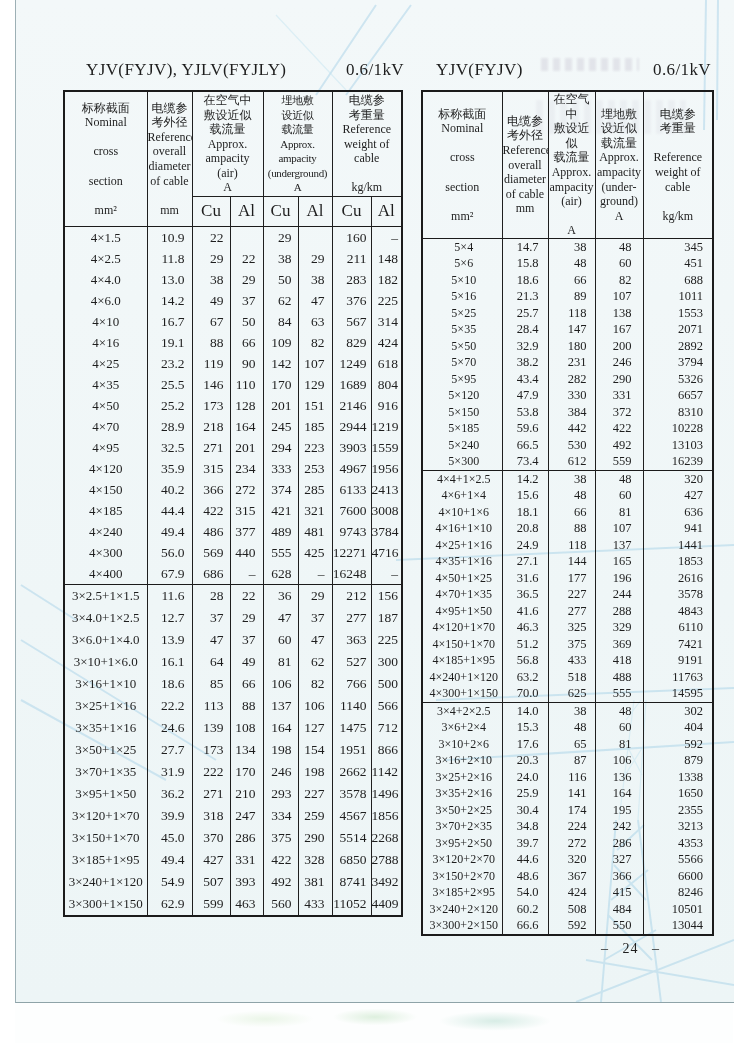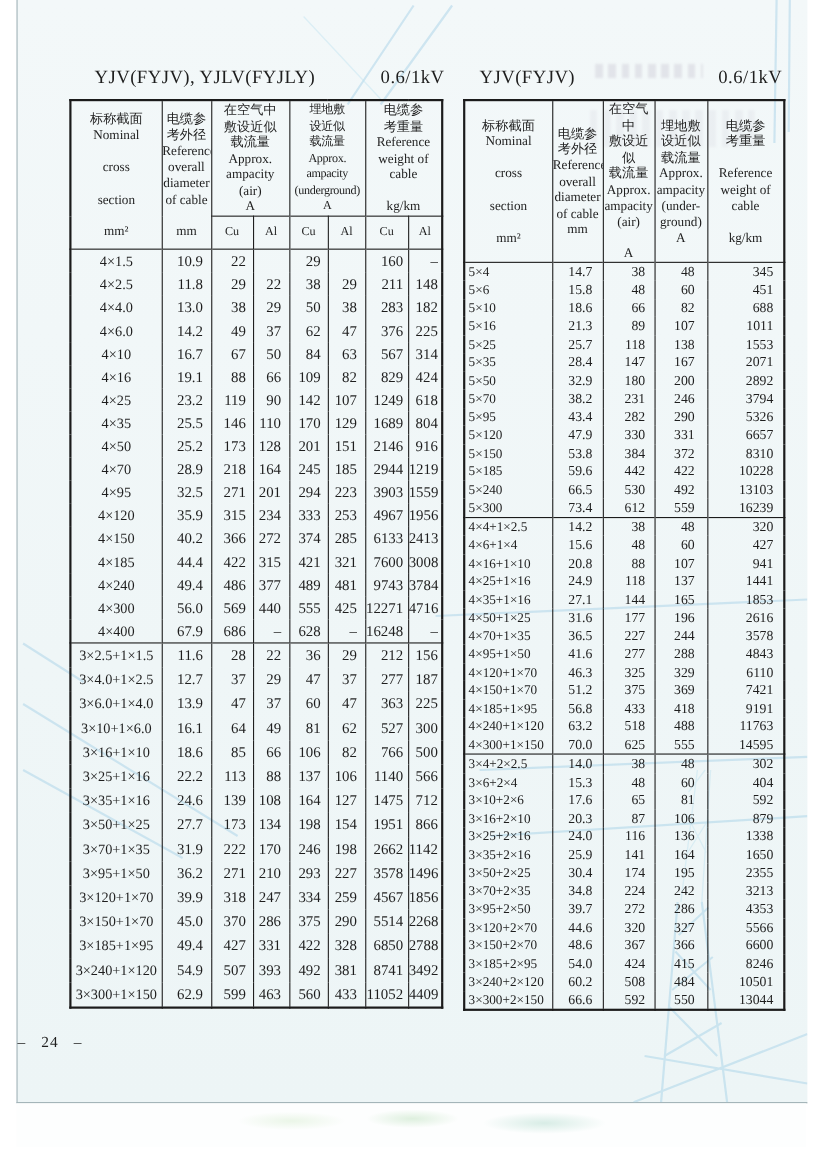--- a/index.html
+++ b/index.html
@@ -40,47 +40,47 @@
   th,td{border-left:1px solid #1f1f1f;border-right:1px solid #1f1f1f;padding:0;
         font-weight:normal;overflow:hidden;}
   thead{border-bottom:1.4px solid #1b1b1b;}
   thead th{white-space:pre-line;text-align:center;vertical-align:middle;
            font-size:12px;line-height:14.6px;}
   tbody+tbody{border-top:1.6px solid #1b1b1b;}
   tbody td{white-space:nowrap;}
 
   
   #tblL{left:47px;width:338px;}
-  #tblL thead tr.sub th{border-top:1px solid #1f1f1f;height:29px;font-size:11px;}
+  #tblL thead tr.sub th{border-top:1px solid #1f1f1f;height:29px;font-size:17px;}
   #tblL thead tr.grp th{height:104px;}
   #tblL tbody.s1 td{height:21px;}
   #tblL tbody.s2 td{height:22px;}
   #tblL tbody td{font-size:13.5px;}
   #tblL tbody td:nth-child(1){text-align:center;font-size:13px;margin-left:24px;}
   #tblL tbody td:nth-child(2){text-align:right;padding-right:7px;}
   #tblL tbody td:nth-child(3){text-align:right;padding-right:6px;}
   #tblL tbody td:nth-child(4){text-align:right;padding-right:7px;}
   #tblL tbody td:nth-child(5){text-align:right;padding-right:6px;}
   #tblL tbody td:nth-child(6){text-align:right;padding-right:7px;}
   #tblL tbody td:nth-child(7){text-align:right;padding-right:4px;}
   #tblL tbody td:nth-child(8){text-align:right;padding-right:3px;}
   #tblL th.th-ug{font-size:11px;letter-spacing:-.3px;}
 
   
   #tblR{left:405px;width:291px;}
   #tblR thead th{height:133px;}
   #tblR tbody td{height:16.5px;font-size:12.5px;}
-  #tblR tbody td:nth-child(1){text-align:left;padding-left:3px;font-size:12px;}
+  #tblR tbody td:nth-child(1){text-align:center;padding-left:3px;font-size:12px;}
   #tblR tbody td:nth-child(2){text-align:right;padding-right:9px;font-family:Liberation Serif, serif;}
   #tblR tbody td:nth-child(3){text-align:right;padding-right:8px;}
   #tblR tbody td:nth-child(4){text-align:right;padding-right:11px;}
   #tblR tbody td:nth-child(5){text-align:right;padding-right:9px;padding-left:16px;}
 
   .footer{
-    position:absolute;left:0;top:941px;width:644px;text-align:left;
+    position:absolute;left:0;top:941px;width:644px;text-align:right;
     font-size:14px;word-spacing:9px;letter-spacing:1px;
   }
 </style>
 </head>
 <body>
 
 <div class="page">
 
   <svg class="watermark" viewBox="0 0 718 1002" xmlns="http://www.w3.org/2000/svg">
     <g stroke="#aed6e9" stroke-width="2" fill="none" opacity="0.55">
@@ -655,20 +655,27 @@
           <td>320</td>
         </tr>
         <tr>
           <td>4×6+1×4</td>
           <td>15.6</td>
           <td>48</td>
           <td>60</td>
           <td>427</td>
         </tr>
         <tr>
+          <td>4×10+1×6</td>
+          <td>18.1</td>
+          <td>66</td>
+          <td>81</td>
+          <td>636</td>
+        </tr>
+        <tr>
           <td>4×16+1×10</td>
           <td>20.8</td>
           <td>88</td>
           <td>107</td>
           <td>941</td>
         </tr>
         <tr>
           <td>4×25+1×16</td>
           <td>24.9</td>
           <td>118</td>

